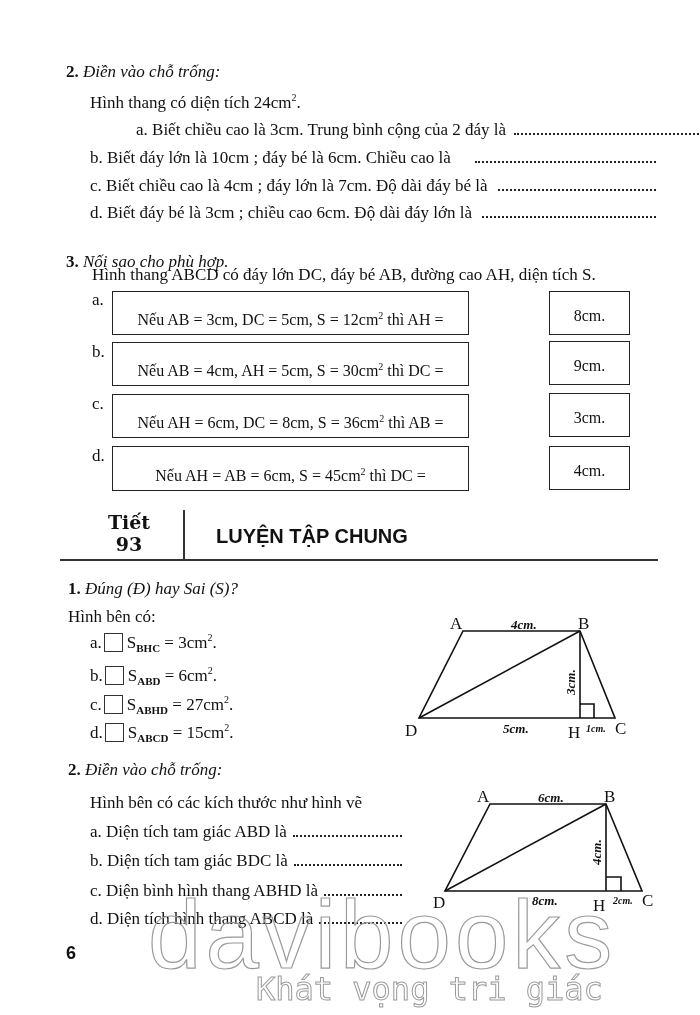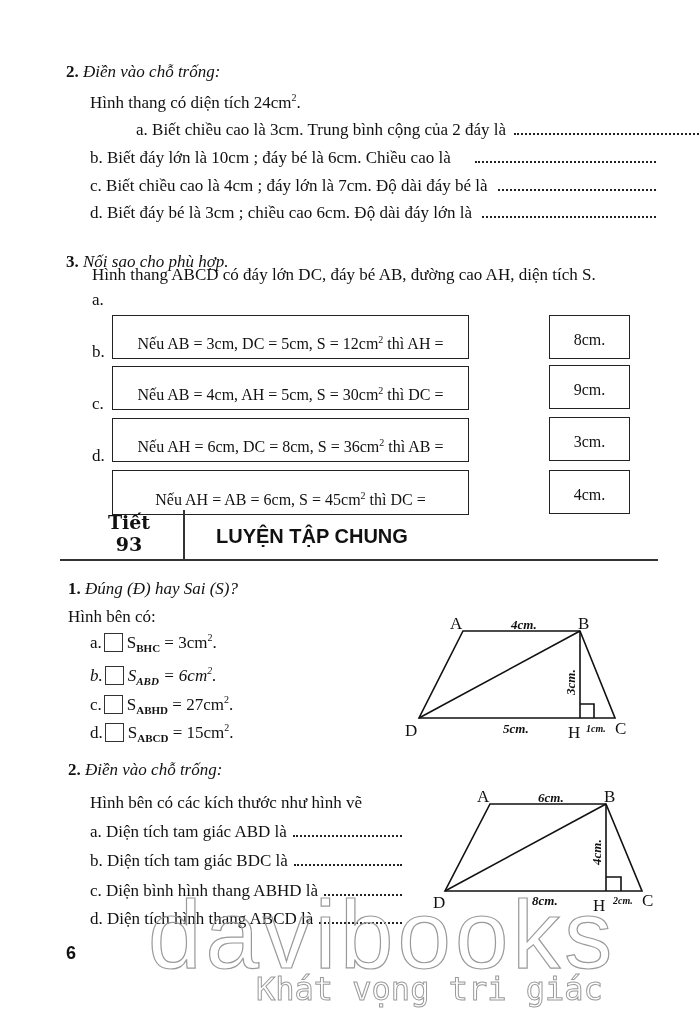--- a/index.html
+++ b/index.html
@@ -3,21 +3,21 @@
 <meta charset="utf-8">
 <style>
   html, body { margin: 0; padding: 0; }
   body {
     width: 700px; height: 1015px; background: #ffffff; position: relative; overflow: hidden;
     font-family: "Liberation Serif", "DejaVu Serif", serif; color: #111; font-size: 17px;
   }
   .abs { position: absolute; white-space: nowrap; }
   .b { font-weight: bold; }
   .i { font-style: italic; }
-  .box { position: absolute; border: 1.6px solid #222; box-sizing: border-box; display: flex; align-items: center; justify-content: center; font-size: 16px; margin-top: 24px; }
+  .box { position: absolute; border: 1.6px solid #222; box-sizing: border-box; display: flex; align-items: center; justify-content: center; font-size: 16px; }
   .box .t { margin-top: 14px; }
   .rbox .t { margin-top: 6px; }
   .lbl { position: absolute; font-size: 17px; }
   .chk { display: inline-block; width: 19px; height: 19px; border: 1.4px solid #333; box-sizing: border-box; vertical-align: -4px; margin: 0 4px 0 2px; }
   sup { font-size: 10px; }
   sub.s { font-size: 11px; font-weight: bold; }
   .heading-tiet { font-family: "DejaVu Serif", serif; font-weight: bold; font-size: 19px; text-align: center; line-height: 22px; }
   .lesson-title { font-family: "Liberation Sans", "DejaVu Sans", sans-serif; font-weight: bold; font-size: 20px; }
   .wm-big { font-family: "Liberation Sans", sans-serif; font-size: 96px; color: transparent; -webkit-text-stroke: 1.2px #9a9a9a; letter-spacing: 4px; }
   .wm-small { font-family: "DejaVu Sans Mono", monospace; font-size: 32px; color: transparent; -webkit-text-stroke: 1px #9a9a9a; }
@@ -96,21 +96,21 @@
 
 <div class="abs" style="left:68px;top:579px;">
   <span class="b">1.</span>
   <span class="i">Đúng (Đ) hay Sai (S)?</span>
 </div>
 <div class="abs" style="left:68px;top:607px;">Hình bên có:</div>
 
 <div class="abs" style="left:90px;top:632px;">
   <span>a.</span><span class="chk"></span>S<sub class="s">BHC</sub><span> = 3cm</span><sup>2</sup>.
 </div>
-<div class="abs" style="left:90px;top:665px;font-style:italic;">
+<div class="abs" style="left:90px;top:665px;">
   <span>b.</span><span class="chk"></span>S<sub class="s">ABD</sub><span> = 6cm</span><sup>2</sup>.
 </div>
 <div class="abs" style="left:90px;top:694px;">
   <span>c.</span><span class="chk"></span>S<sub class="s">ABHD</sub><span> = 27cm</span><sup>2</sup>.
 </div>
 <div class="abs" style="left:90px;top:722px;">
   <span>d.</span><span class="chk"></span>S<sub class="s">ABCD</sub><span> = 15cm</span><sup>2</sup>.
 </div>
 
 <svg class="abs" style="left:395px;top:605px;" width="250" height="140">

